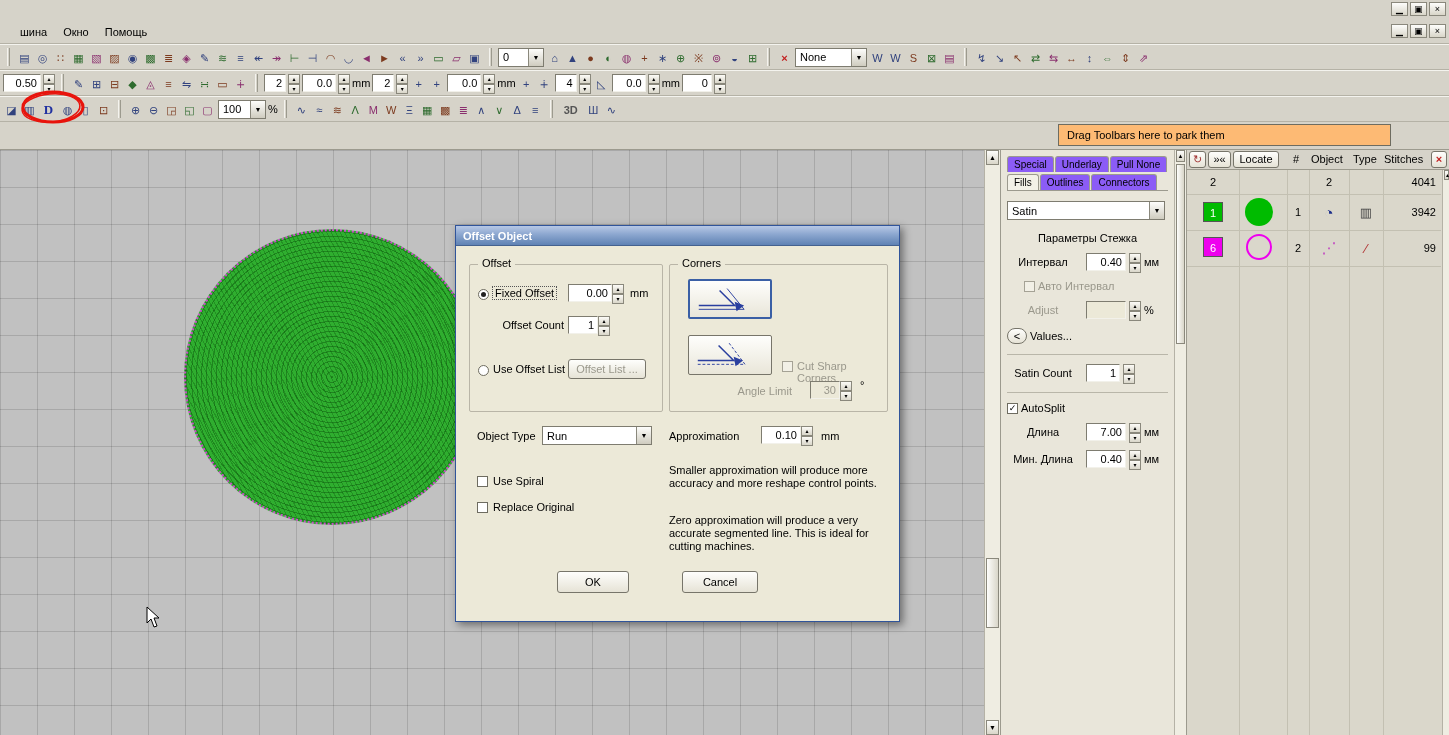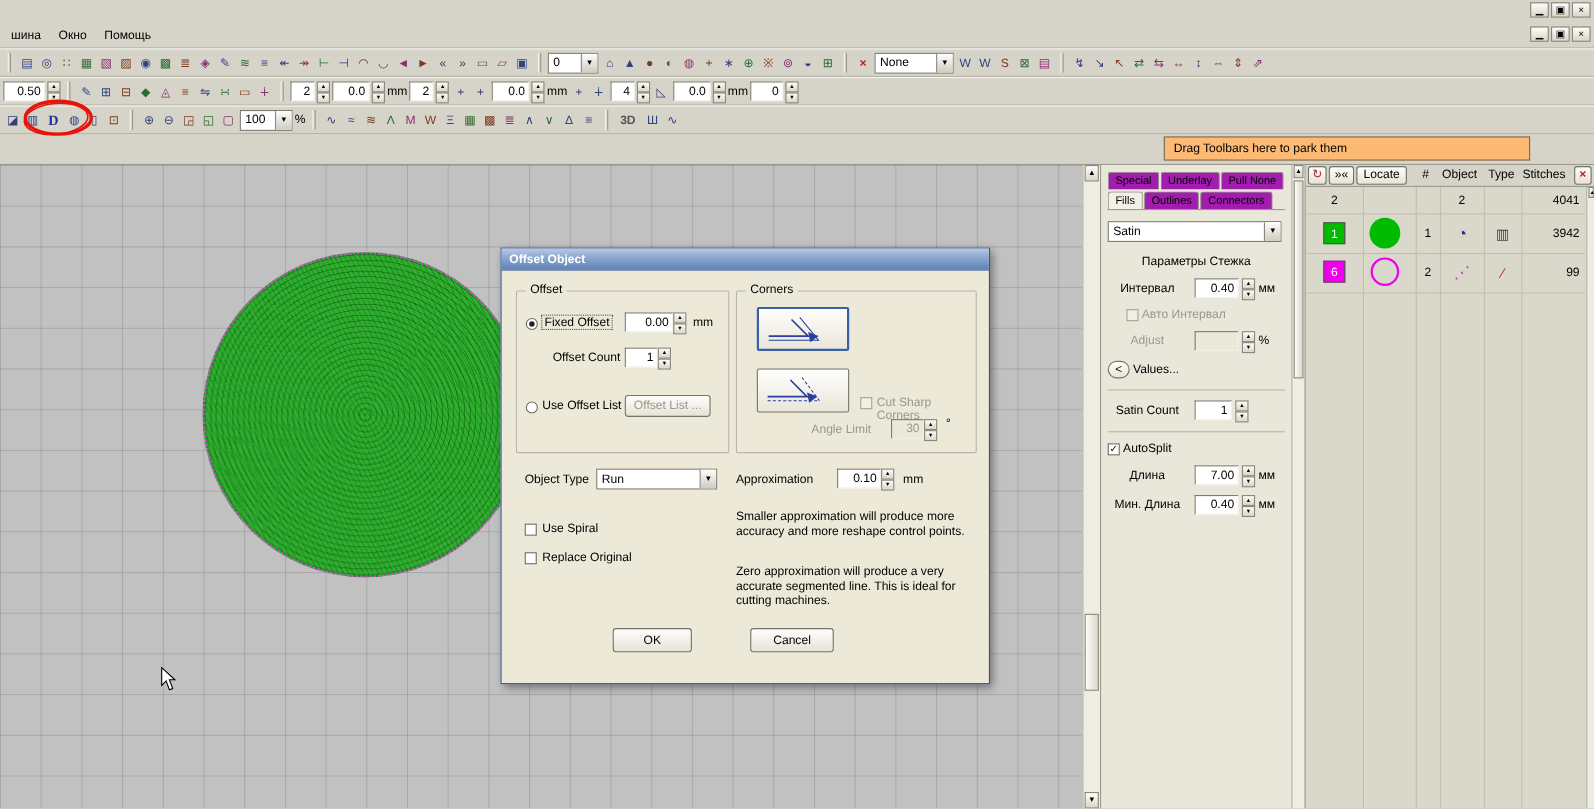--- a/index.html
+++ b/index.html
@@ -1,21 +1,21 @@
 <!DOCTYPE html>
 <html><head>
 <meta charset="utf-8">
 <style>
 *{margin:0;padding:0;box-sizing:border-box}
 html,body{width:1449px;height:735px;overflow:hidden;font-family:"Liberation Sans",sans-serif;font-size:11px;color:#000;background:#d6d3c9}
 #app{position:relative;width:1449px;height:735px}
 .row{position:absolute;left:0;right:0;background:#d6d3c9}
 .winctl{position:absolute;right:3px;top:2px;display:flex;gap:2px}
 .winbtn{width:17px;height:14px;border:1px solid #8a887c;background:linear-gradient(#fdfdfb,#d9d6c9);font-size:9px;line-height:12px;text-align:center}
-#menubar{display:flex;align-items:center;padding-left:2px;border-bottom:1px solid #b5b2a6}
+#menubar{display:flex;align-items:center;padding-left:12px;border-bottom:1px solid #b5b2a6}
 .menu-item{padding:4px 8px}
 .tb{display:flex;align-items:center;gap:2px;padding:0 3px;border-top:1px solid #f4f3ee;border-bottom:1px solid #b5b2a6;background:#d6d3c9}
 .grip{width:3px;height:18px;border-left:1px solid #f4f3ee;border-right:1px solid #9c9a8e;margin:0 4px}
 .iconlist{display:inline-flex;gap:1px;align-items:center}
 .ticon{display:inline-block;min-width:17px;height:17px;line-height:16px;text-align:center;font-size:11px;color:#31427e;border:1px solid transparent}
 .iconlist .ticon:nth-child(3n){color:#7c3a1e}
 .iconlist .ticon:nth-child(4n){color:#2e6b2e}
 .iconlist .ticon:nth-child(5n){color:#8a2f6e}
 .field{background:#fff;border:1px solid;border-color:#7e7c70 #f2f1ea #f2f1ea #7e7c70;height:18px;display:inline-flex;align-items:center;justify-content:flex-end;padding:0 3px;font-size:11px}
 .disfield{background:#ece9d8;color:#9a988c}
@@ -47,21 +47,21 @@
 .dlg-title{height:20px;background:linear-gradient(180deg,#b7c8e6 0,#8ba6cf 45%,#5f82b4 100%);color:#fff;font-weight:bold;line-height:20px;padding-left:7px;border-bottom:1px solid #44618f}
 .dlg-body{position:relative;height:376px}
 .gb{position:absolute;border:1px solid #b9b5a7;border-radius:2px}
 .gb .legend{position:absolute;top:-8px;left:8px;background:#ece9d8;padding:0 4px}
 .abs{position:absolute}
 .note{position:absolute;width:220px;line-height:13px}
 .corner-btn{position:absolute;width:84px;height:40px;background:linear-gradient(#fefefc,#e9e6d9);border:1px solid #77756a;border-radius:2px}
 .corner-btn.sel{border:2px solid #3a5fa5}
 #params{position:absolute;left:1000px;top:150px;width:174px;height:585px;background:#e9e6da;border-left:1px solid #9c9a8e;padding:4px 6px}
 .tabs{display:flex;gap:1px;margin-top:2px}
-.tab{border:1px solid #9c9a8e;border-bottom:none;border-radius:3px 3px 0 0;padding:2px 6px;background:#a21caf;font-size:10px;white-space:nowrap}
+.tab{border:1px solid #9c9a8e;border-bottom:none;border-radius:3px 3px 0 0;padding:2px 6px;background:#8b5cf6;font-size:10px;white-space:nowrap}
 .tab.active{background:#f3f1e7}
 .panel-body{border-top:1px solid #9c9a8e;padding-top:10px}
 .prow{display:flex;align-items:center;gap:3px;margin-top:9px}
 .plabel{width:76px;text-align:center;padding-right:4px;white-space:nowrap}
 .section-title{text-align:center;margin-top:12px}
 .psep{border:none;border-top:1px solid #b9b6a9;margin:10px 0 0 0}
 .btn.small{width:20px;height:16px;border-radius:8px;line-height:14px}
 #objects{position:absolute;left:1186px;top:150px;width:263px;height:585px;background:#dad7cb;border-left:1px solid #9c9a8e}
 .obj-header{position:relative;height:20px;background:#d6d3c9;border-bottom:1px solid #9c9a8e}
 .obj-header .hbtn{position:absolute;top:1px;height:17px;line-height:15px}

